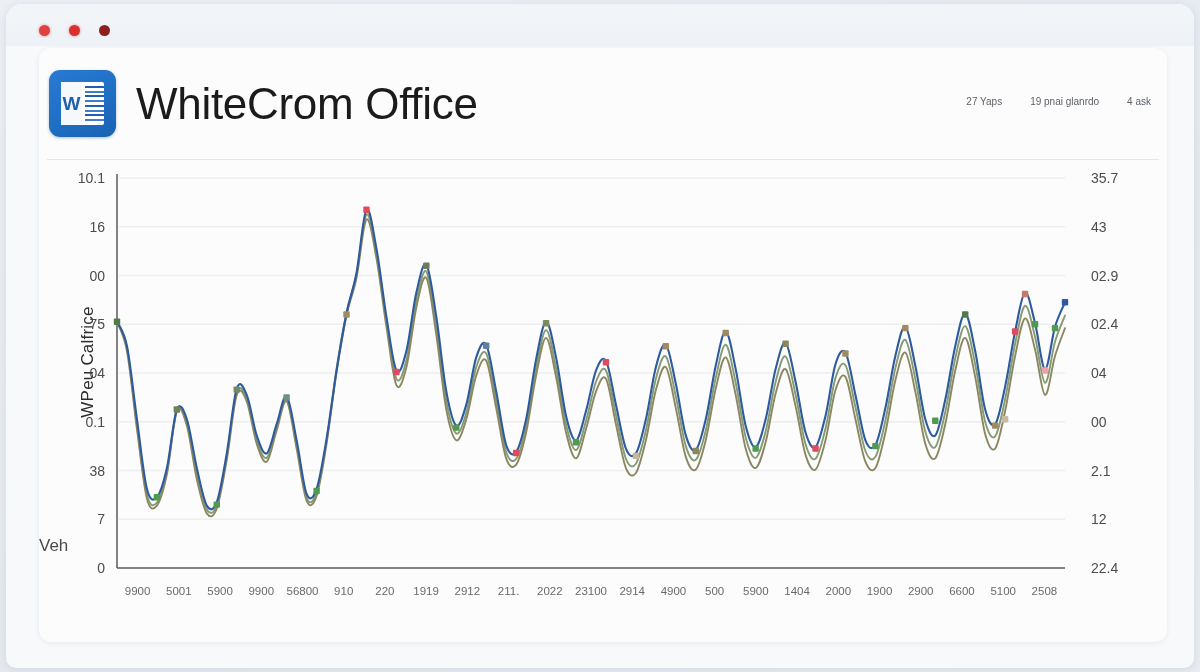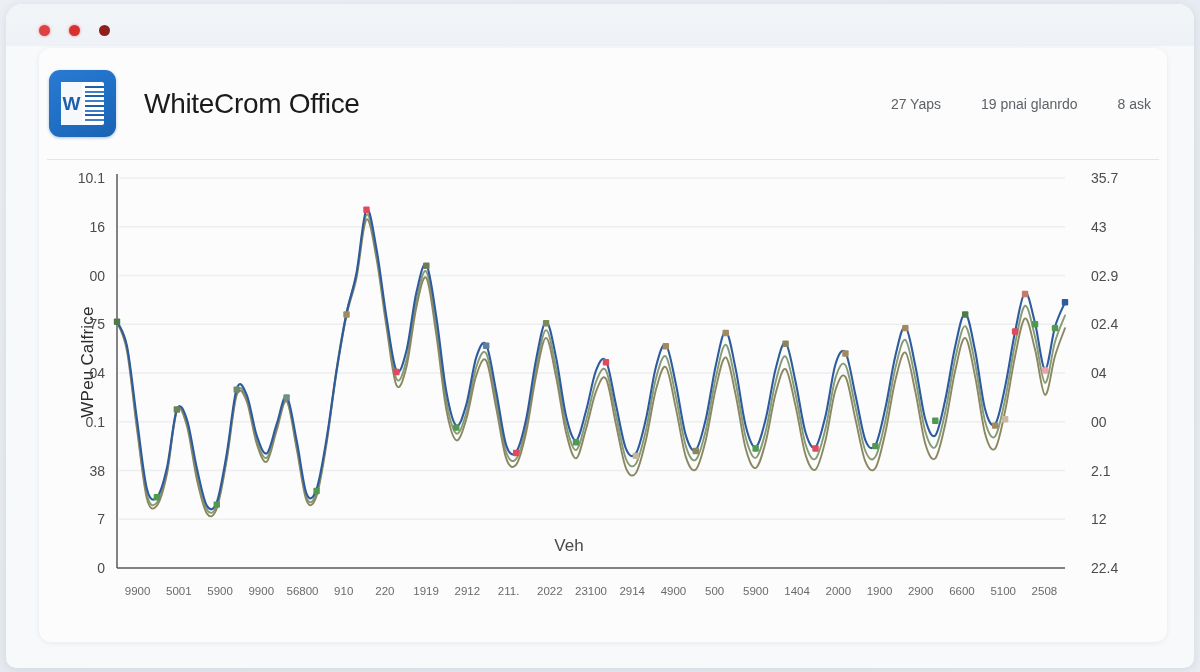--- a/index.html
+++ b/index.html
@@ -83,50 +83,50 @@
     font-family: "Liberation Sans", sans-serif;
   }
   .word-icon .lines {
     position: absolute; left: 36px; top: 16px;
     width: 19px; height: 35px;
     display: flex; flex-direction: column; justify-content: space-between;
   }
   .word-icon .lines i { display: block; height: 2px; background: #1f5fae; }
   .word-icon .lines i:nth-child(even) { background: #3f7fc6; }
   .app-title {
-    margin-left: 28px;
-    font-size: 28px;
+    margin-left: 20px;
+    font-size: 44px;
     color: #1b1b1b;
     letter-spacing: -0.3px;
     font-family: "Liberation Sans", sans-serif;
     white-space: nowrap;
   }
   .header-stats {
     position: absolute; right: 16px; top: 48px;
-    display: flex; gap: 40px;
-    font-size: 14px; color: #5d6168;
+    display: flex; gap: 28px;
+    font-size: 10px; color: #5d6168;
     white-space: nowrap;
   }
 
   
   .chart-area { position: absolute; left: 0; top: 112px; width: 100%; height: 482px; }
   .chart-svg { position: absolute; left: 0; top: 0; }
   .ylabel-left {
     position: absolute;
     left: -46px; top: 192px;
     width: 190px;
     transform: rotate(-90deg);
     transform-origin: center;
     text-align: center;
     font-size: 17px; color: #2d2d2d;
     letter-spacing: .2px;
   }
   .xlabel {
     position: absolute; left: 0; top: 376px; width: 1060px;
-    text-align: center; font-size: 17px; color: #4a4a4a;
+    text-align: left; font-size: 17px; color: #4a4a4a;
   }
   .tick { font-size: 14px; fill: #4c4c4c; font-family: "Liberation Sans", sans-serif; }
   .tick-x { font-size: 11.5px; fill: #6a6a6a; font-family: "Liberation Sans", sans-serif; }
 </style>
 </head>
 <body>
 
 <div id="app">
   <div class="window">
 
@@ -156,21 +156,21 @@
                 <i></i>
                 <i></i>
             </span>
           </div>
           <div class="app-title">WhiteCrom Office</div>
         </div>
 
         <div class="header-stats">
           <span>27 Yaps</span>
           <span>19 pnai glanrdo</span>
-          <span>8 ask</span>
+          <span>4 ask</span>
         </div>
         <div class="header-divider"></div>
       </div>
 
       <div class="chart-area">
         <div class="ylabel-left">WPeu Calfrice</div>
         <div class="xlabel">Veh</div>
         <svg class="chart-svg" id="chart" width="1128" height="482">
             <line x1="80" y1="18" x2="1026" y2="18" stroke="#eceeef" stroke-width="1.6"></line>
             <text x="66" y="23" text-anchor="end" class="tick">10.1</text>

